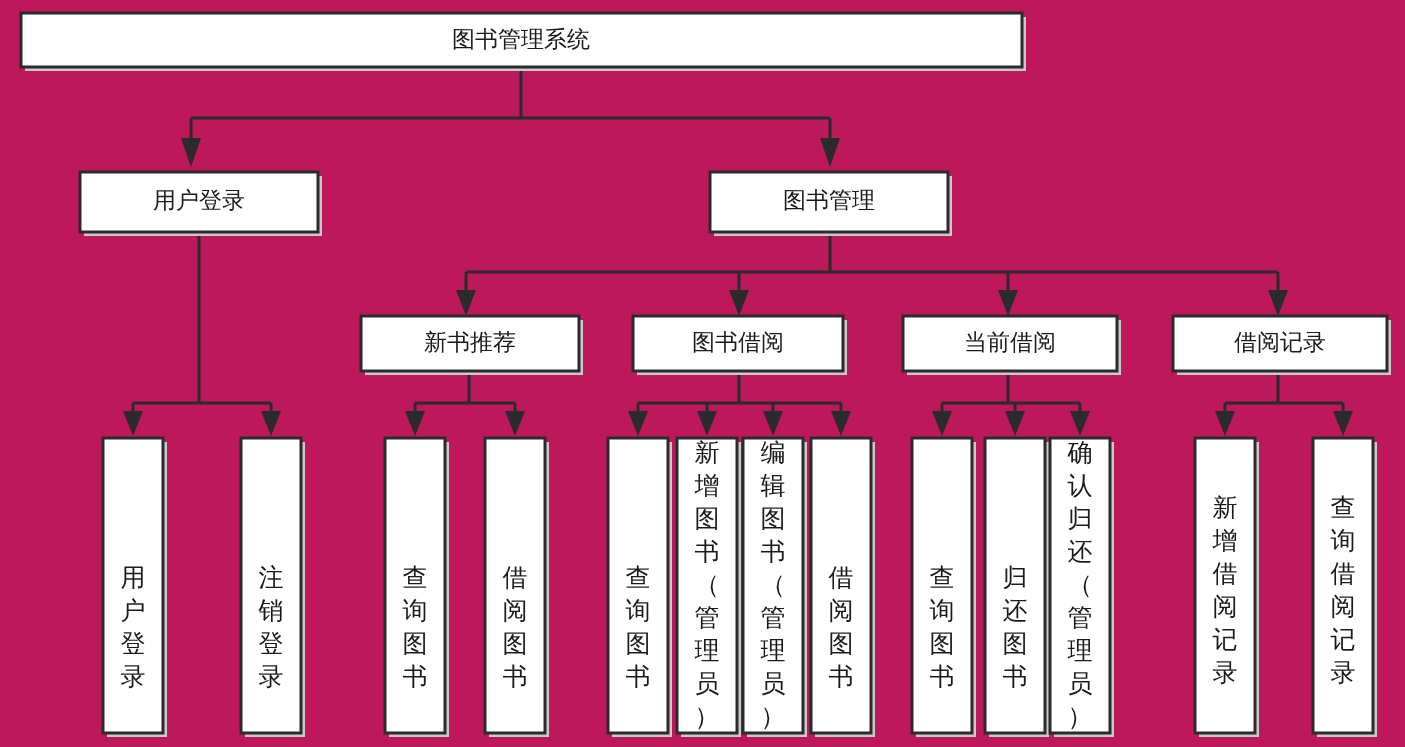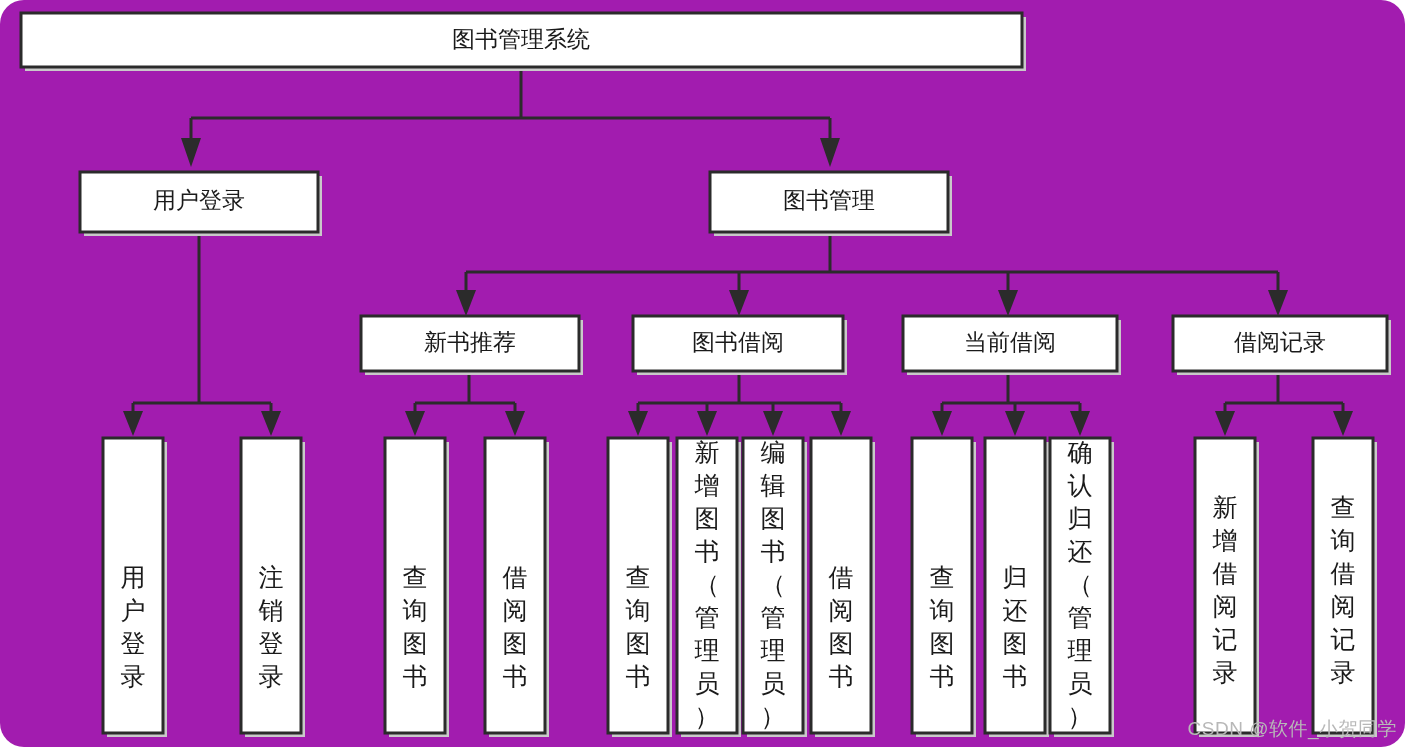--- a/index.html
+++ b/index.html
@@ -7,23 +7,22 @@
     padding: 0;
     background: #ffffff;
   }
   body {
     font-family: "Liberation Sans", "DejaVu Sans", sans-serif;
   }
   #diagram-root {
     position: relative;
     width: 1405px;
     height: 747px;
-    background: #a21caf;
+    background: #be185d;
     overflow: hidden;
-    border-radius: 24px;
   }
   svg.flow {
     position: absolute;
     left: 0;
     top: 0;
     width: 1405px;
     height: 747px;
     display: block;
   }
   .node-rect {
@@ -267,15 +266,14 @@
     </g>
 
     <g>
       <rect class="node-shadow" x="1317" y="442" width="60" height="295"></rect>
       <rect class="node-rect" x="1313" y="438" width="60" height="295"></rect>
       <text class="leaf-label" x="1343" y="516"><tspan x="1343" dy="0">查</tspan><tspan x="1343" dy="33">询</tspan><tspan x="1343" dy="33">借</tspan><tspan x="1343" dy="33">阅</tspan><tspan x="1343" dy="33">记</tspan><tspan x="1343" dy="33">录</tspan></text>
     </g>
 
   </svg>
 
-  <div class="watermark">CSDN @软件_小贺同学</div>
 
 </div>
 
 </body></html>

